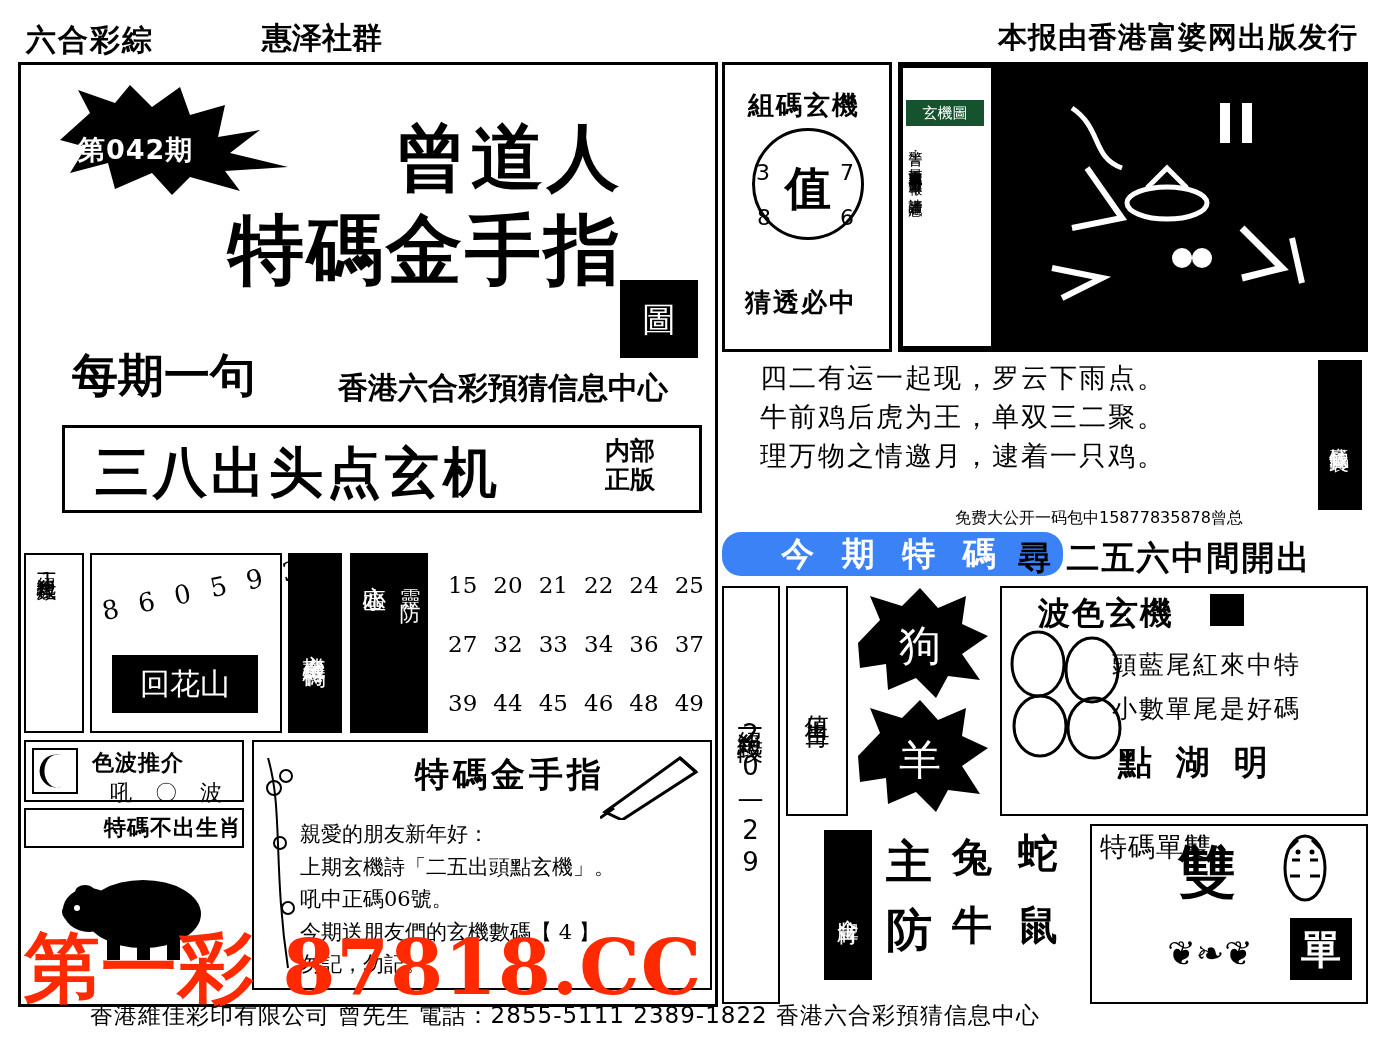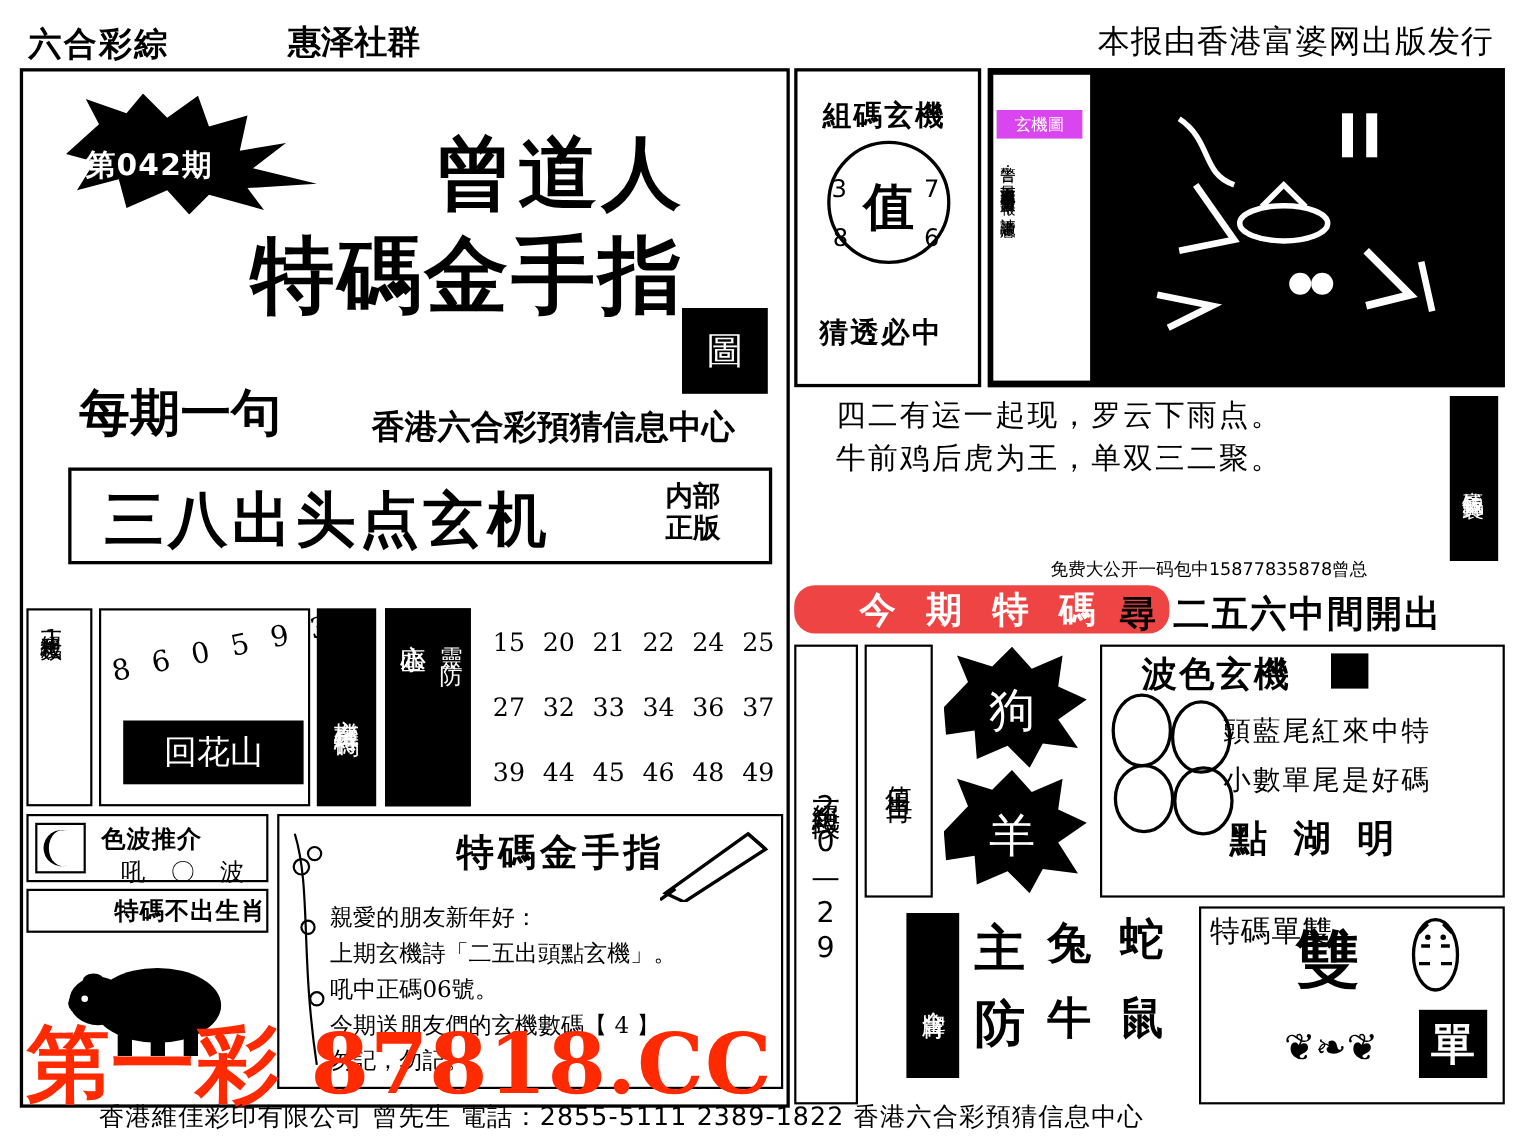--- a/index.html
+++ b/index.html
@@ -4,39 +4,39 @@
 <style>
   html,body{margin:0;padding:0;background:#fff;}
   body{width:1388px;height:1041px;position:relative;font-family:"DejaVu Sans","Liberation Sans",sans-serif;color:#000;overflow:hidden;}
   .abs{position:absolute;}
   .ctr{display:flex;align-items:center;justify-content:center;text-align:center;}
   .vert{writing-mode:vertical-rl;text-orientation:upright;}
   .bd{border:2px solid #000;}
   
   #top-left-title{left:26px;top:20px;font-size:30px;font-weight:bold;letter-spacing:2px;}
   #top-left-title2{left:262px;top:18px;font-size:30px;font-weight:bold;font-family:"DejaVu Serif","Liberation Serif",serif;}
-  #top-right-title{right:30px;top:18px;font-size:29px;font-weight:normal;letter-spacing:1px;}
+  #top-right-title{right:30px;top:18px;font-size:29px;font-weight:bold;letter-spacing:1px;}
   
   #main-frame{left:18px;top:62px;width:700px;height:945px;border:3px solid #000;box-sizing:border-box;}
   #burst{left:60px;top:85px;width:230px;height:110px;}
   #issue-label{left:78px;top:132px;font-size:27px;font-weight:bold;color:#fff;z-index:5;letter-spacing:1px;}
   #brand-main{left:395px;top:110px;font-size:72px;font-weight:bold;letter-spacing:4px;font-family:"DejaVu Serif","Liberation Serif",serif;}
   #brand-sub{left:228px;top:200px;font-size:76px;font-weight:bold;letter-spacing:3px;font-family:"DejaVu Serif","Liberation Serif",serif;}
   #seal{left:620px;top:280px;width:78px;height:78px;background:#000;color:#fff;font-size:34px;line-height:1.0;}
   #slogan-left{left:72px;top:345px;font-size:46px;font-weight:bold;font-family:"DejaVu Serif","Liberation Serif",serif;}
   #slogan-right{left:338px;top:368px;font-size:30px;font-weight:bold;text-align:center;}
   #bigbox{left:62px;top:425px;width:640px;height:88px;border:3px solid #000;box-sizing:border-box;}
   #bigbox-text{left:95px;top:437px;font-size:54px;font-weight:bold;letter-spacing:4px;font-family:"DejaVu Serif","Liberation Serif",serif;}
   #bigbox-corner{left:605px;top:437px;font-size:25px;font-weight:bold;line-height:1.15;text-align:center;}
   
   #kill-box{left:24px;top:553px;width:60px;height:180px;border:2px solid #000;box-sizing:border-box;}
   #kill-text{left:34px;top:562px;font-size:20px;line-height:1.25;letter-spacing:1px;}
   #digit-box{left:90px;top:553px;width:192px;height:180px;border:2px solid #000;box-sizing:border-box;}
   #digits{left:100px;top:575px;font-size:26px;font-family:"DejaVu Serif","Liberation Serif",serif;transform:rotate(-12deg);letter-spacing:6px;}
-  #digit-art{left:112px;top:655px;width:164px;height:58px;background:#000;color:#fff;font-size:30px;}
+  #digit-art{left:112px;top:655px;width:146px;height:58px;background:#000;color:#fff;font-size:30px;}
   #xuanji{left:288px;top:553px;width:54px;height:180px;background:#000;color:#fff;}
   #xuanji span{font-size:23px;letter-spacing:3px;}
   #xinshui{left:350px;top:553px;width:78px;height:180px;border:2px solid #000;box-sizing:border-box;background:#000;color:#fff;}
   #xinshui-l{left:360px;top:568px;font-size:23px;color:#fff;letter-spacing:2px;}
   #xinshui-r{left:396px;top:572px;font-size:21px;color:#fff;letter-spacing:14px;}
   #numgrid{left:440px;top:556px;width:272px;height:176px;}
   #numgrid table{border-collapse:collapse;width:100%;height:100%;}
   #numgrid td{font-size:23px;text-align:center;font-family:"DejaVu Serif","Liberation Serif",serif;}
   
   #colorwave{left:24px;top:740px;width:220px;height:62px;border:2px solid #000;box-sizing:border-box;}
@@ -55,30 +55,30 @@
   #zuma-title{left:748px;top:88px;font-size:26px;font-weight:bold;letter-spacing:2px;}
   #circle{left:752px;top:128px;width:112px;height:112px;border:3px solid #000;border-radius:50%;box-sizing:border-box;}
   #circle-center{left:785px;top:158px;font-size:46px;font-weight:bold;font-family:"DejaVu Serif","Liberation Serif",serif;}
   #c3{left:756px;top:160px;font-size:22px;}
   #c7{left:840px;top:160px;font-size:22px;}
   #c8{left:757px;top:205px;font-size:22px;}
   #c6{left:840px;top:205px;font-size:22px;}
   #zuma-foot{left:745px;top:285px;font-size:26px;font-weight:bold;letter-spacing:2px;}
   #warnbox{left:898px;top:62px;width:470px;height:290px;border:3px solid #000;box-sizing:border-box;background:#000;}
   #warn-inner{left:903px;top:68px;width:88px;height:278px;background:#fff;}
-  #warn-tag{left:906px;top:100px;width:78px;height:26px;background:#d946ef;color:#fff;font-size:15px;}
+  #warn-tag{left:906px;top:100px;width:78px;height:26px;background:#14532d;color:#fff;font-size:15px;}
   #warn-text{left:906px;top:140px;font-size:14px;line-height:1.35;letter-spacing:1px;height:200px;}
   #art-noise{left:992px;top:68px;width:372px;height:278px;}
   
   #poem-box{left:722px;top:356px;width:646px;height:160px;}
   #poem{left:760px;top:358px;font-size:27px;line-height:1.45;font-family:"DejaVu Serif","Liberation Serif",serif;letter-spacing:2px;}
   #lucky-vert{left:1318px;top:360px;width:44px;height:150px;background:#000;color:#fff;}
   #lucky-vert span{font-size:20px;letter-spacing:2px;}
   #phone-line{left:955px;top:508px;font-size:16px;}
-  #banner-blk{left:722px;top:532px;width:341px;height:44px;background:#ef4444;color:#fff;border-radius:19px;}
+  #banner-blk{left:722px;top:532px;width:341px;height:44px;background:#3b82f6;color:#fff;border-radius:19px;}
   #banner-blk span{font-size:33px;font-weight:bold;letter-spacing:8px;}
   #banner-txt{left:1018px;top:536px;font-size:33px;font-weight:bold;letter-spacing:2px;}
   
   #jue-sha{left:722px;top:586px;width:58px;height:418px;border:2px solid #000;box-sizing:border-box;}
   #jue-sha span{font-size:26px;letter-spacing:2px;}
   #zhiri{left:786px;top:586px;width:62px;height:230px;border:2px solid #000;box-sizing:border-box;}
   #zhiri span{font-size:25px;letter-spacing:3px;}
   #star1{left:858px;top:588px;width:130px;height:110px;}
   #star2{left:858px;top:700px;width:130px;height:112px;}
   #bose-box{left:1000px;top:586px;width:368px;height:230px;border:2px solid #000;box-sizing:border-box;}
@@ -250,20 +250,21 @@
   <path d="M300 170 L310 215" stroke="#fff" fill="none" stroke-width="6"></path>
   <path d="M60 200 L110 210 L70 230" stroke="#fff" fill="none" stroke-width="6"></path>
   <circle cx="190" cy="190" r="10" fill="#fff"></circle>
   <circle cx="210" cy="190" r="10" fill="#fff"></circle>
 </svg>
 
 <div class="abs" id="poem-box"></div>
 <div class="abs" id="poem">
   <div>四二有运一起现，罗云下雨点。</div>
   <div>牛前鸡后虎为王，单双三二聚。</div>
+  <div>理万物之情邀月，逮着一只鸡。</div>
 </div>
 <div class="abs ctr" id="lucky-vert">
     <span class="vert">赢钱錦囊</span>
   </div>
 <div class="abs" id="phone-line">免费大公开一码包中15877835878曾总</div>
 
 <div class="abs ctr" id="banner-blk">
     <span>今 期 特 碼</span>
   </div>
 <div class="abs" id="banner-txt">尋 二五六中間開出</div>

